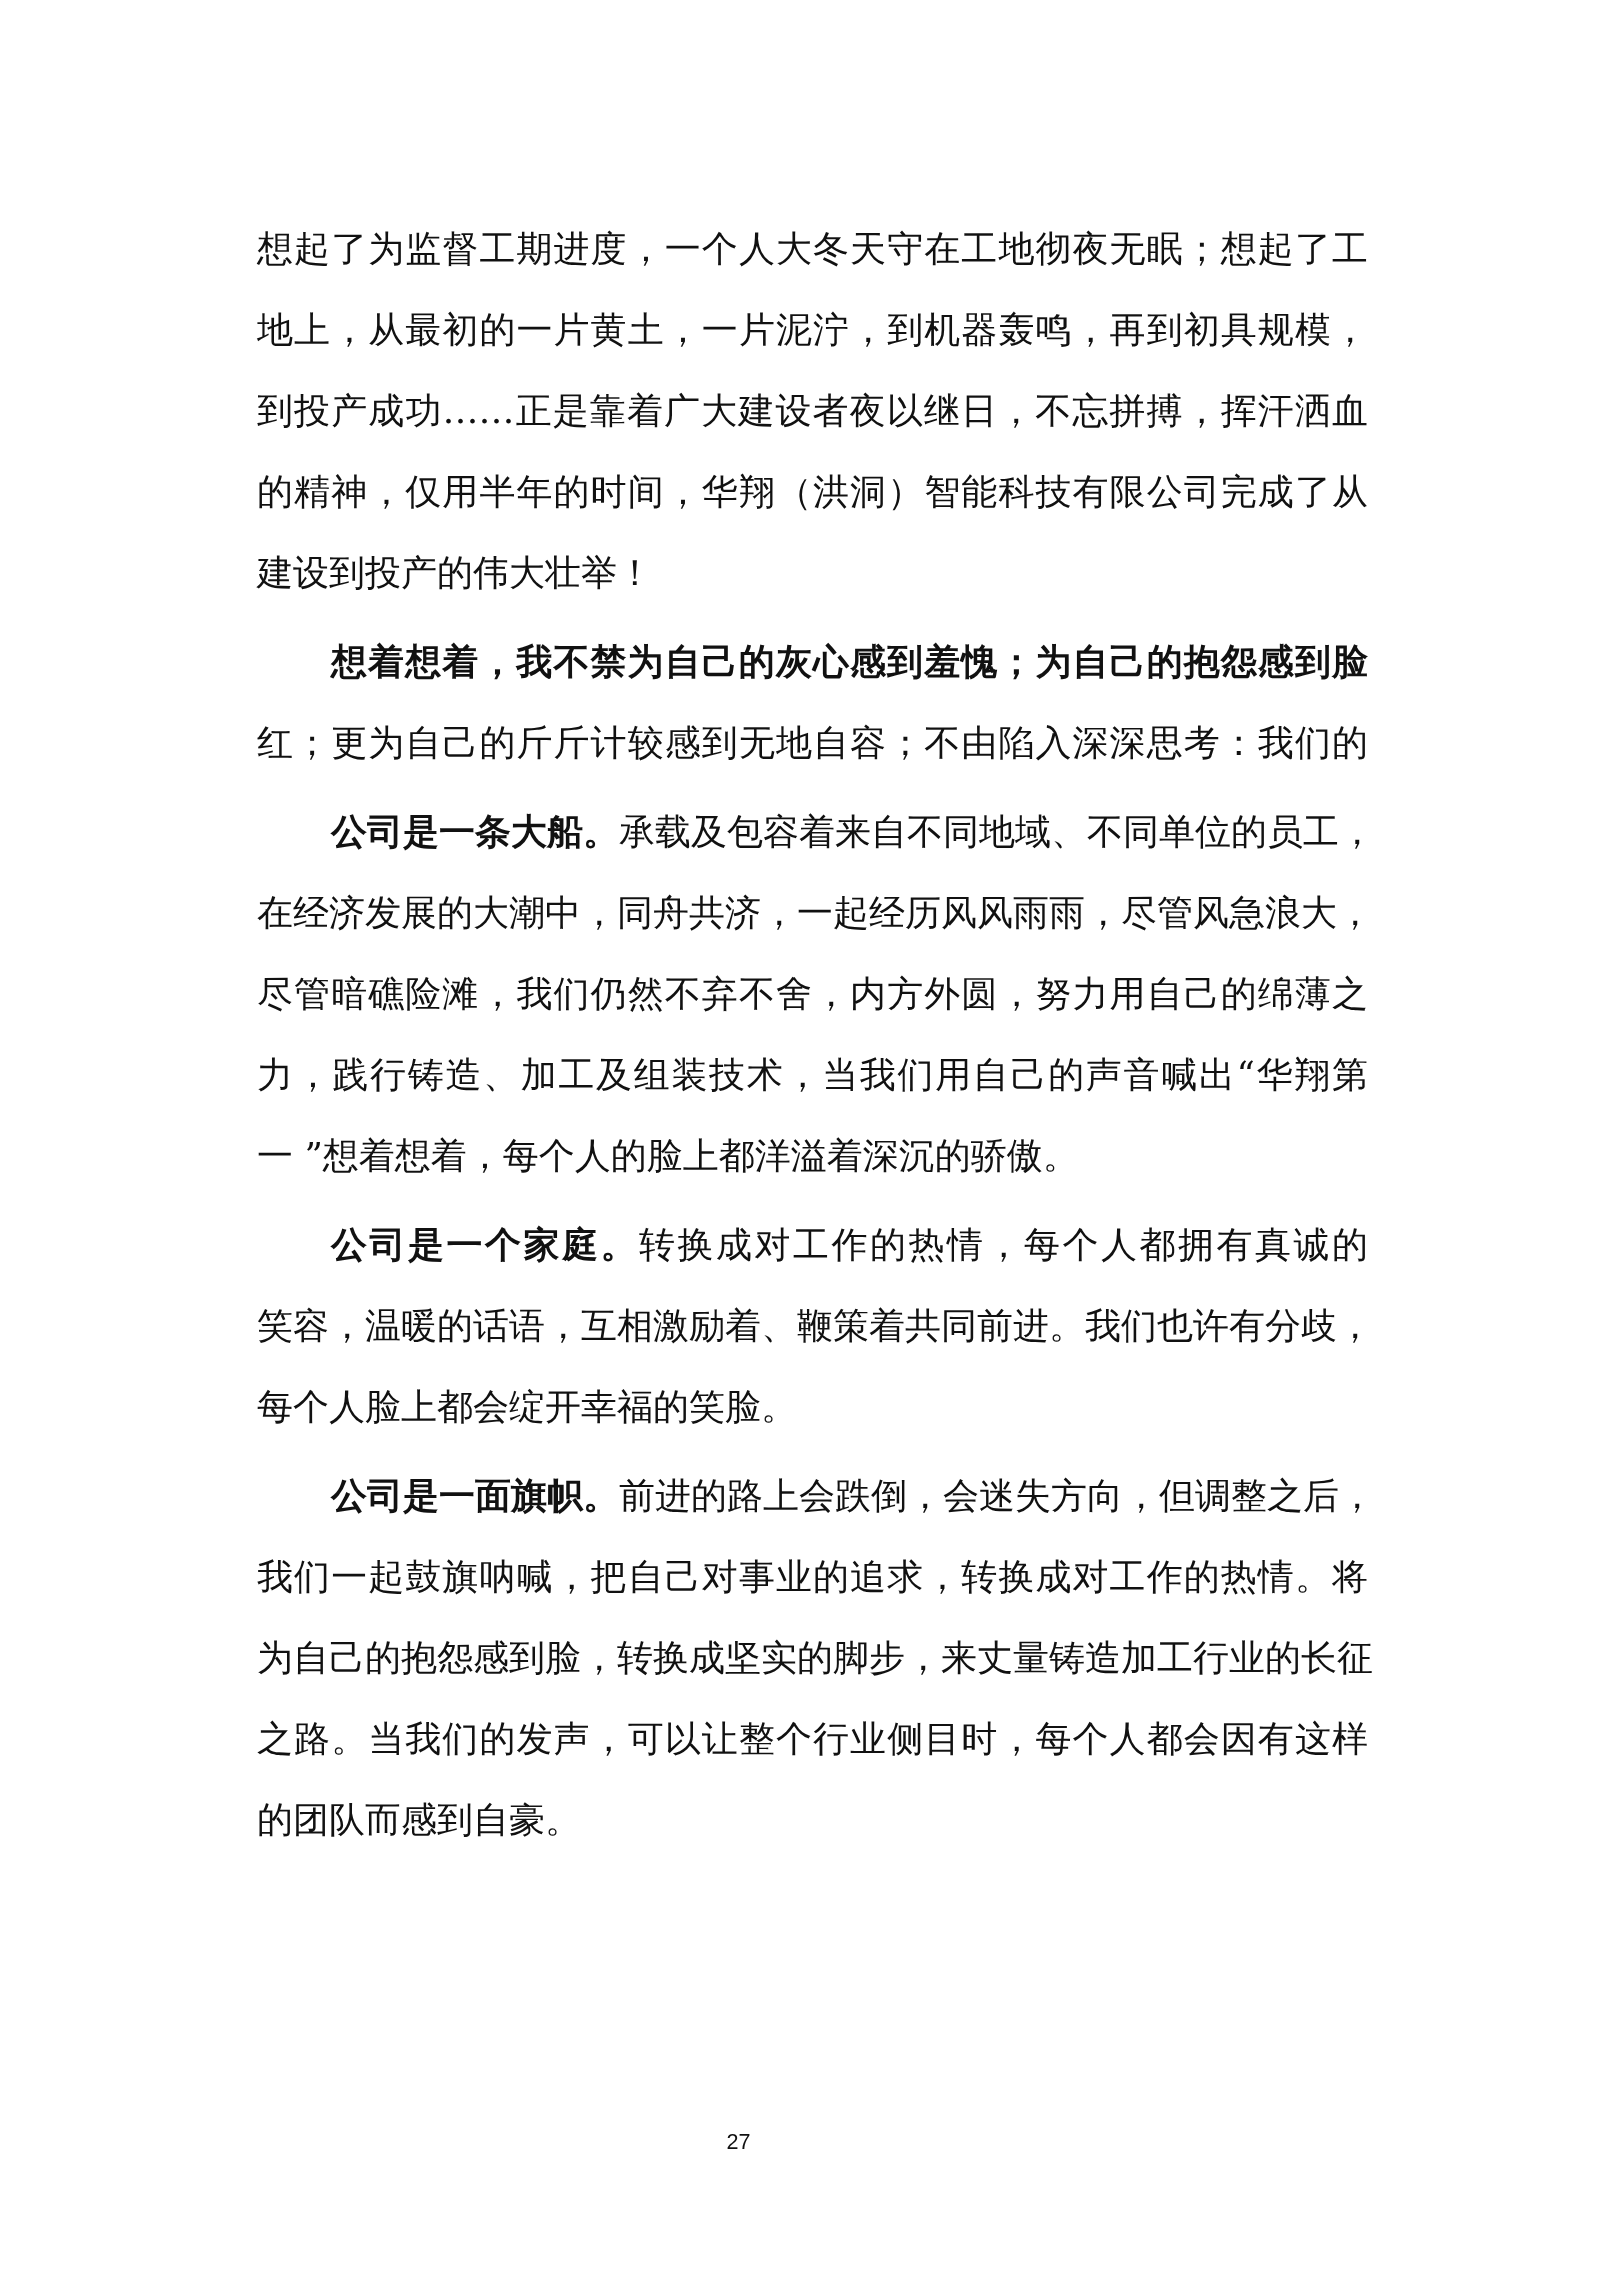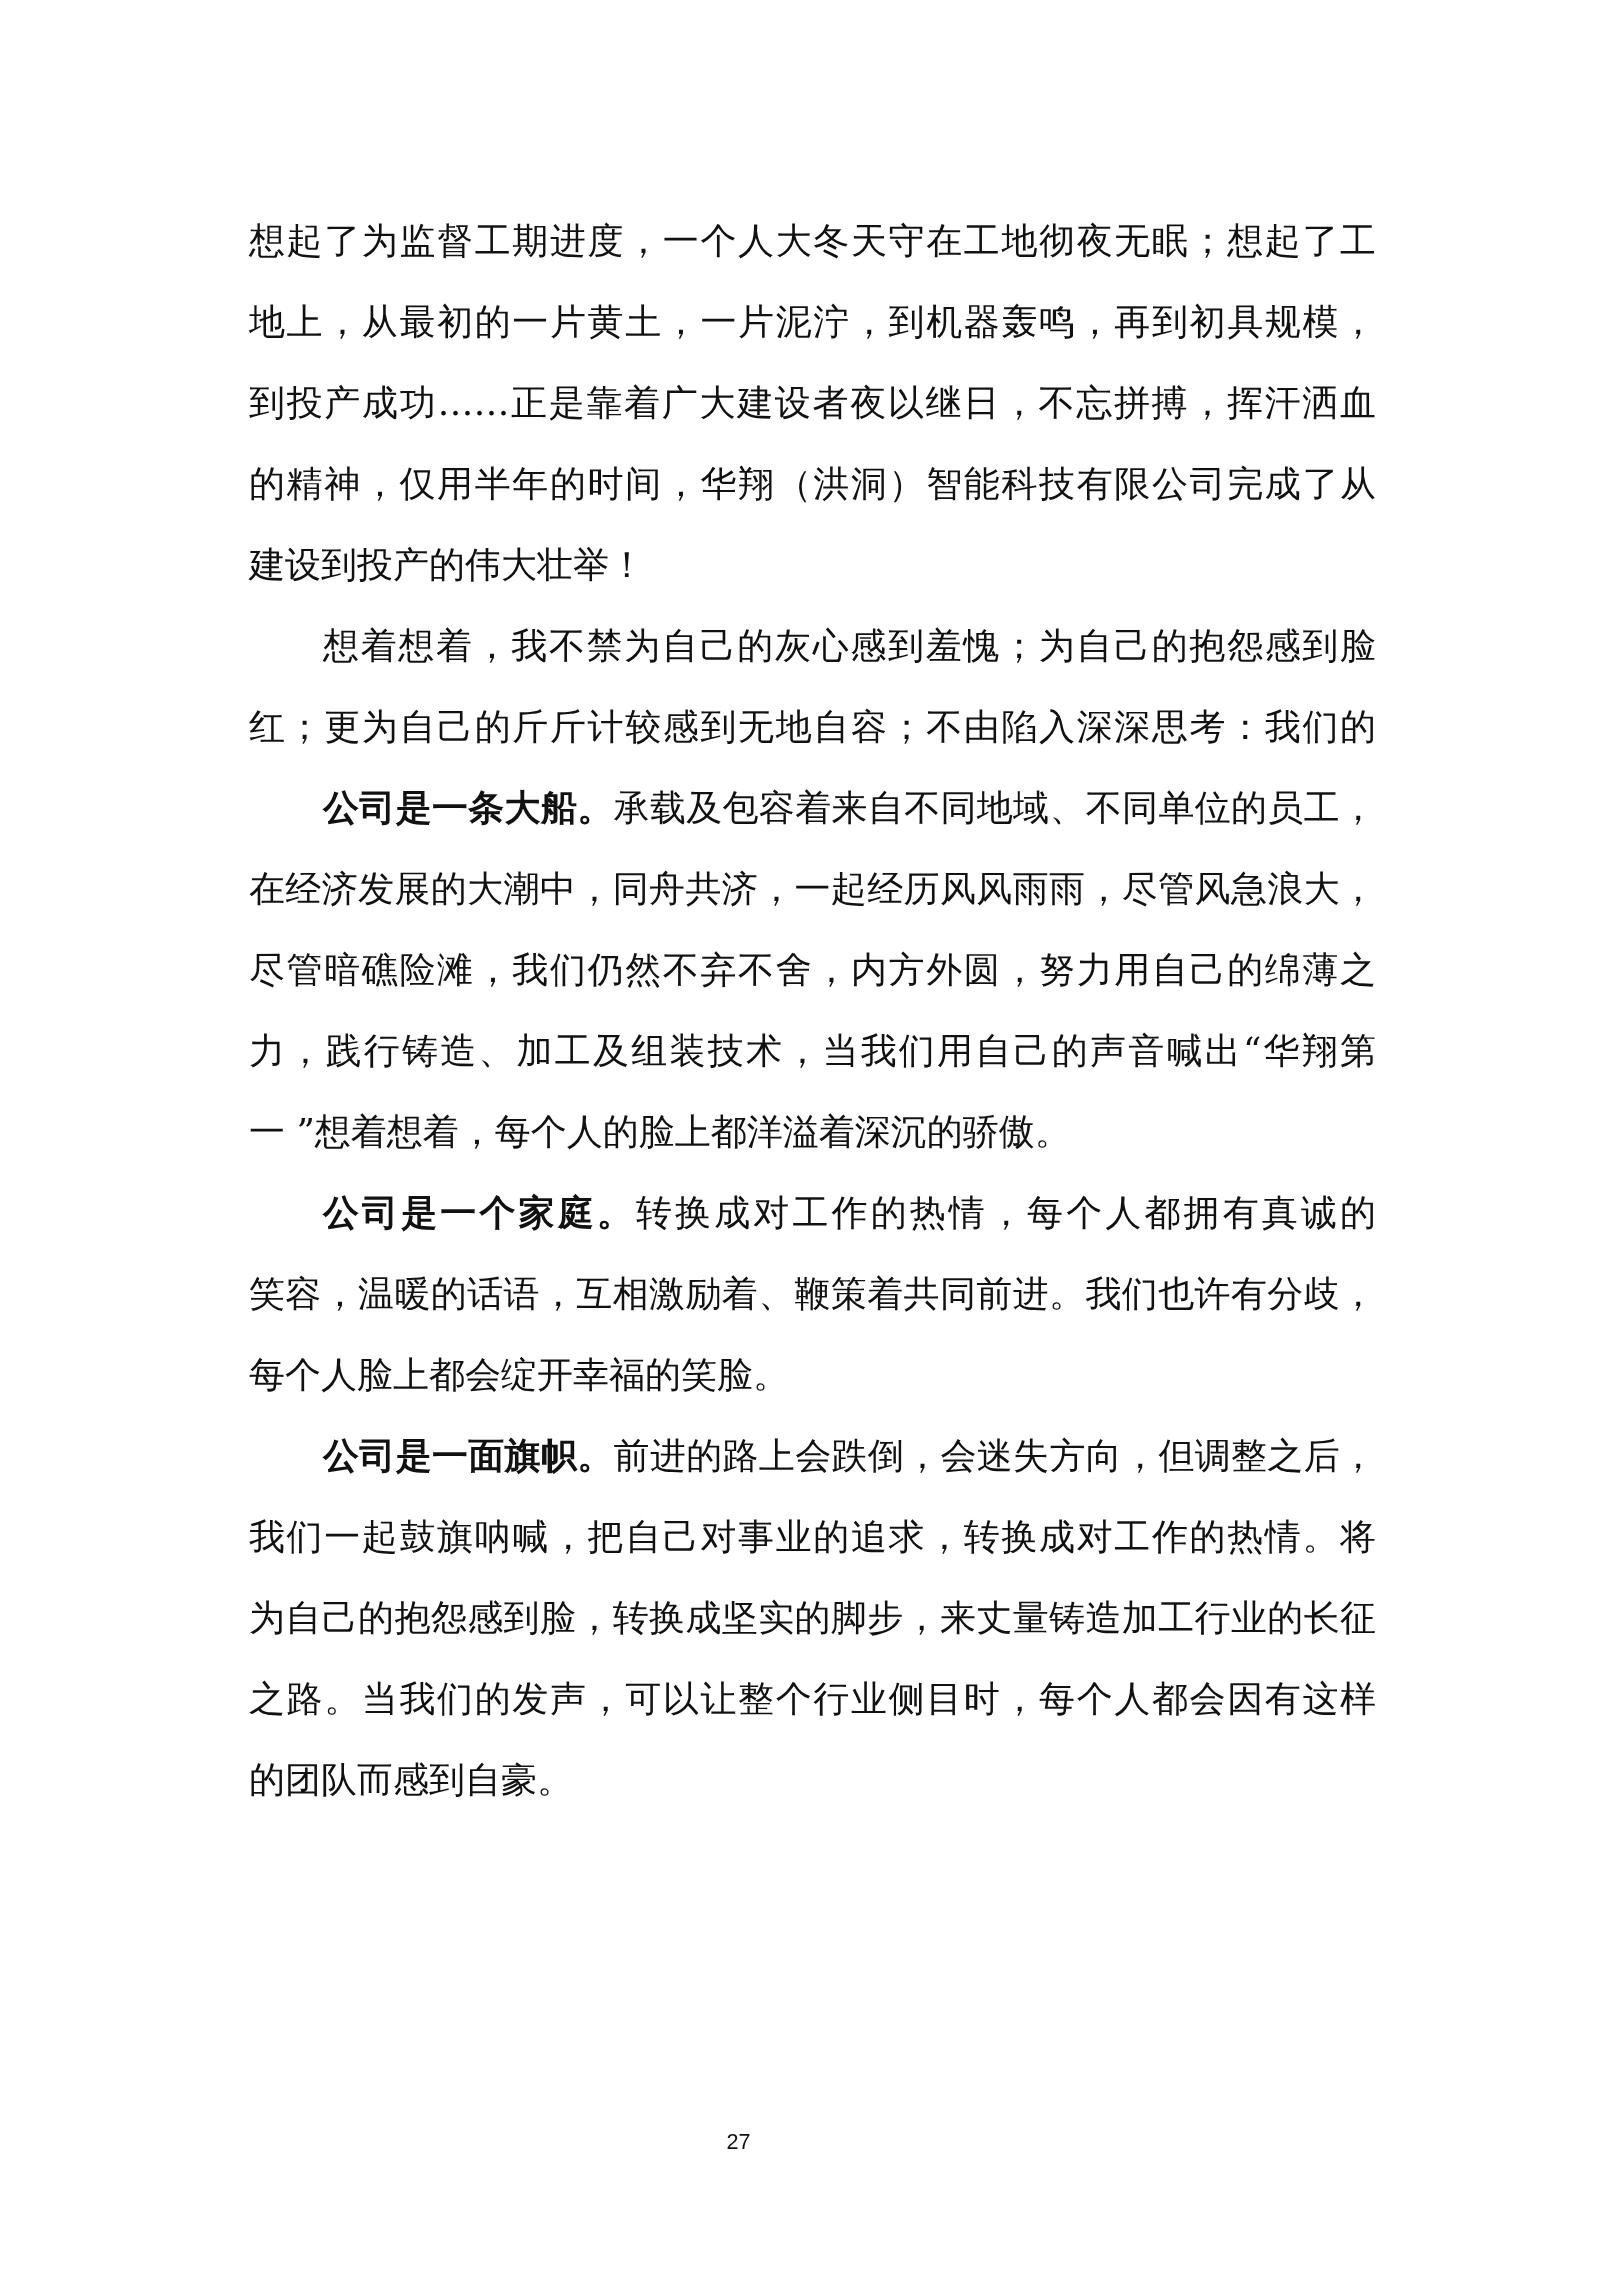--- a/index.html
+++ b/index.html
@@ -4,21 +4,21 @@
 <style>
   html, body { margin: 0; padding: 0; background: #ffffff; }
   body { width: 1621px; height: 2293px; position: relative; overflow: hidden; }
   .page { position: absolute; left: 0; top: 0; width: 1621px; height: 2293px; background: #ffffff; }
   .content {
     position: absolute; left: 249px; top: 200px; width: 1127px;
     font-family: "DejaVu Serif", "Liberation Serif", serif;
     font-size: 36px; line-height: 81px; color: #111111;
     text-align: justify; letter-spacing: 0px;
   }
-  .content p { margin: 0; }
+  .content p { margin: 8px; }
   .content p.lines span.ln { display: block; text-align-last: justify; white-space: nowrap; }
   .content p.lines span.ln.last { text-align-last: left; }
   .lead { font-weight: bold; font-family: "DejaVu Sans", "Liberation Sans", sans-serif; }
   .page-number {
     position: absolute; left: 0; width: 1477px; top: 2129px; text-align: center;
     font-family: "Liberation Sans", "DejaVu Sans", sans-serif; font-size: 21.6px; color: #111111;
   }
 </style>
 </head>
 <body>
@@ -28,21 +28,21 @@
 
     <p class="lines">
       <span class="ln">想起了为监督工期进度，一个人大冬天守在工地彻夜无眠；想起了工</span>
       <span class="ln">地上，从最初的一片黄土，一片泥泞，到机器轰鸣，再到初具规模，</span>
       <span class="ln">到投产成功……正是靠着广大建设者夜以继日，不忘拼搏，挥汗洒血</span>
       <span class="ln">的精神，仅用半年的时间，华翔（洪洞）智能科技有限公司完成了从</span>
       <span class="ln last">建设到投产的伟大壮举！</span>
     </p>
 
     <p class="lines">
-      <span class="ln" style="padding-left:74px;">想着想着，我不禁为自己的灰心感到羞愧；为自己的抱怨感到脸</span>
+      <span class="ln" style="padding-left:74px;font-weight:bold;">想着想着，我不禁为自己的灰心感到羞愧；为自己的抱怨感到脸</span>
       <span class="ln">红；更为自己的斤斤计较感到无地自容；不由陷入深深思考：我们的</span>
     </p>
 
     <p class="lines">
       <span class="ln" style="padding-left:74px;"><span class="lead">公司是一条大船。</span><span>承载及包容着来自不同地域、不同单位的员工，</span></span>
       <span class="ln">在经济发展的大潮中，同舟共济，一起经历风风雨雨，尽管风急浪大，</span>
       <span class="ln">尽管暗礁险滩，我们仍然不弃不舍，内方外圆，努力用自己的绵薄之</span>
       <span class="ln">力，践行铸造、加工及组装技术，当我们用自己的声音喊出“华翔第</span>
       <span class="ln last">一 ”想着想着，每个人的脸上都洋溢着深沉的骄傲。</span>
     </p>

